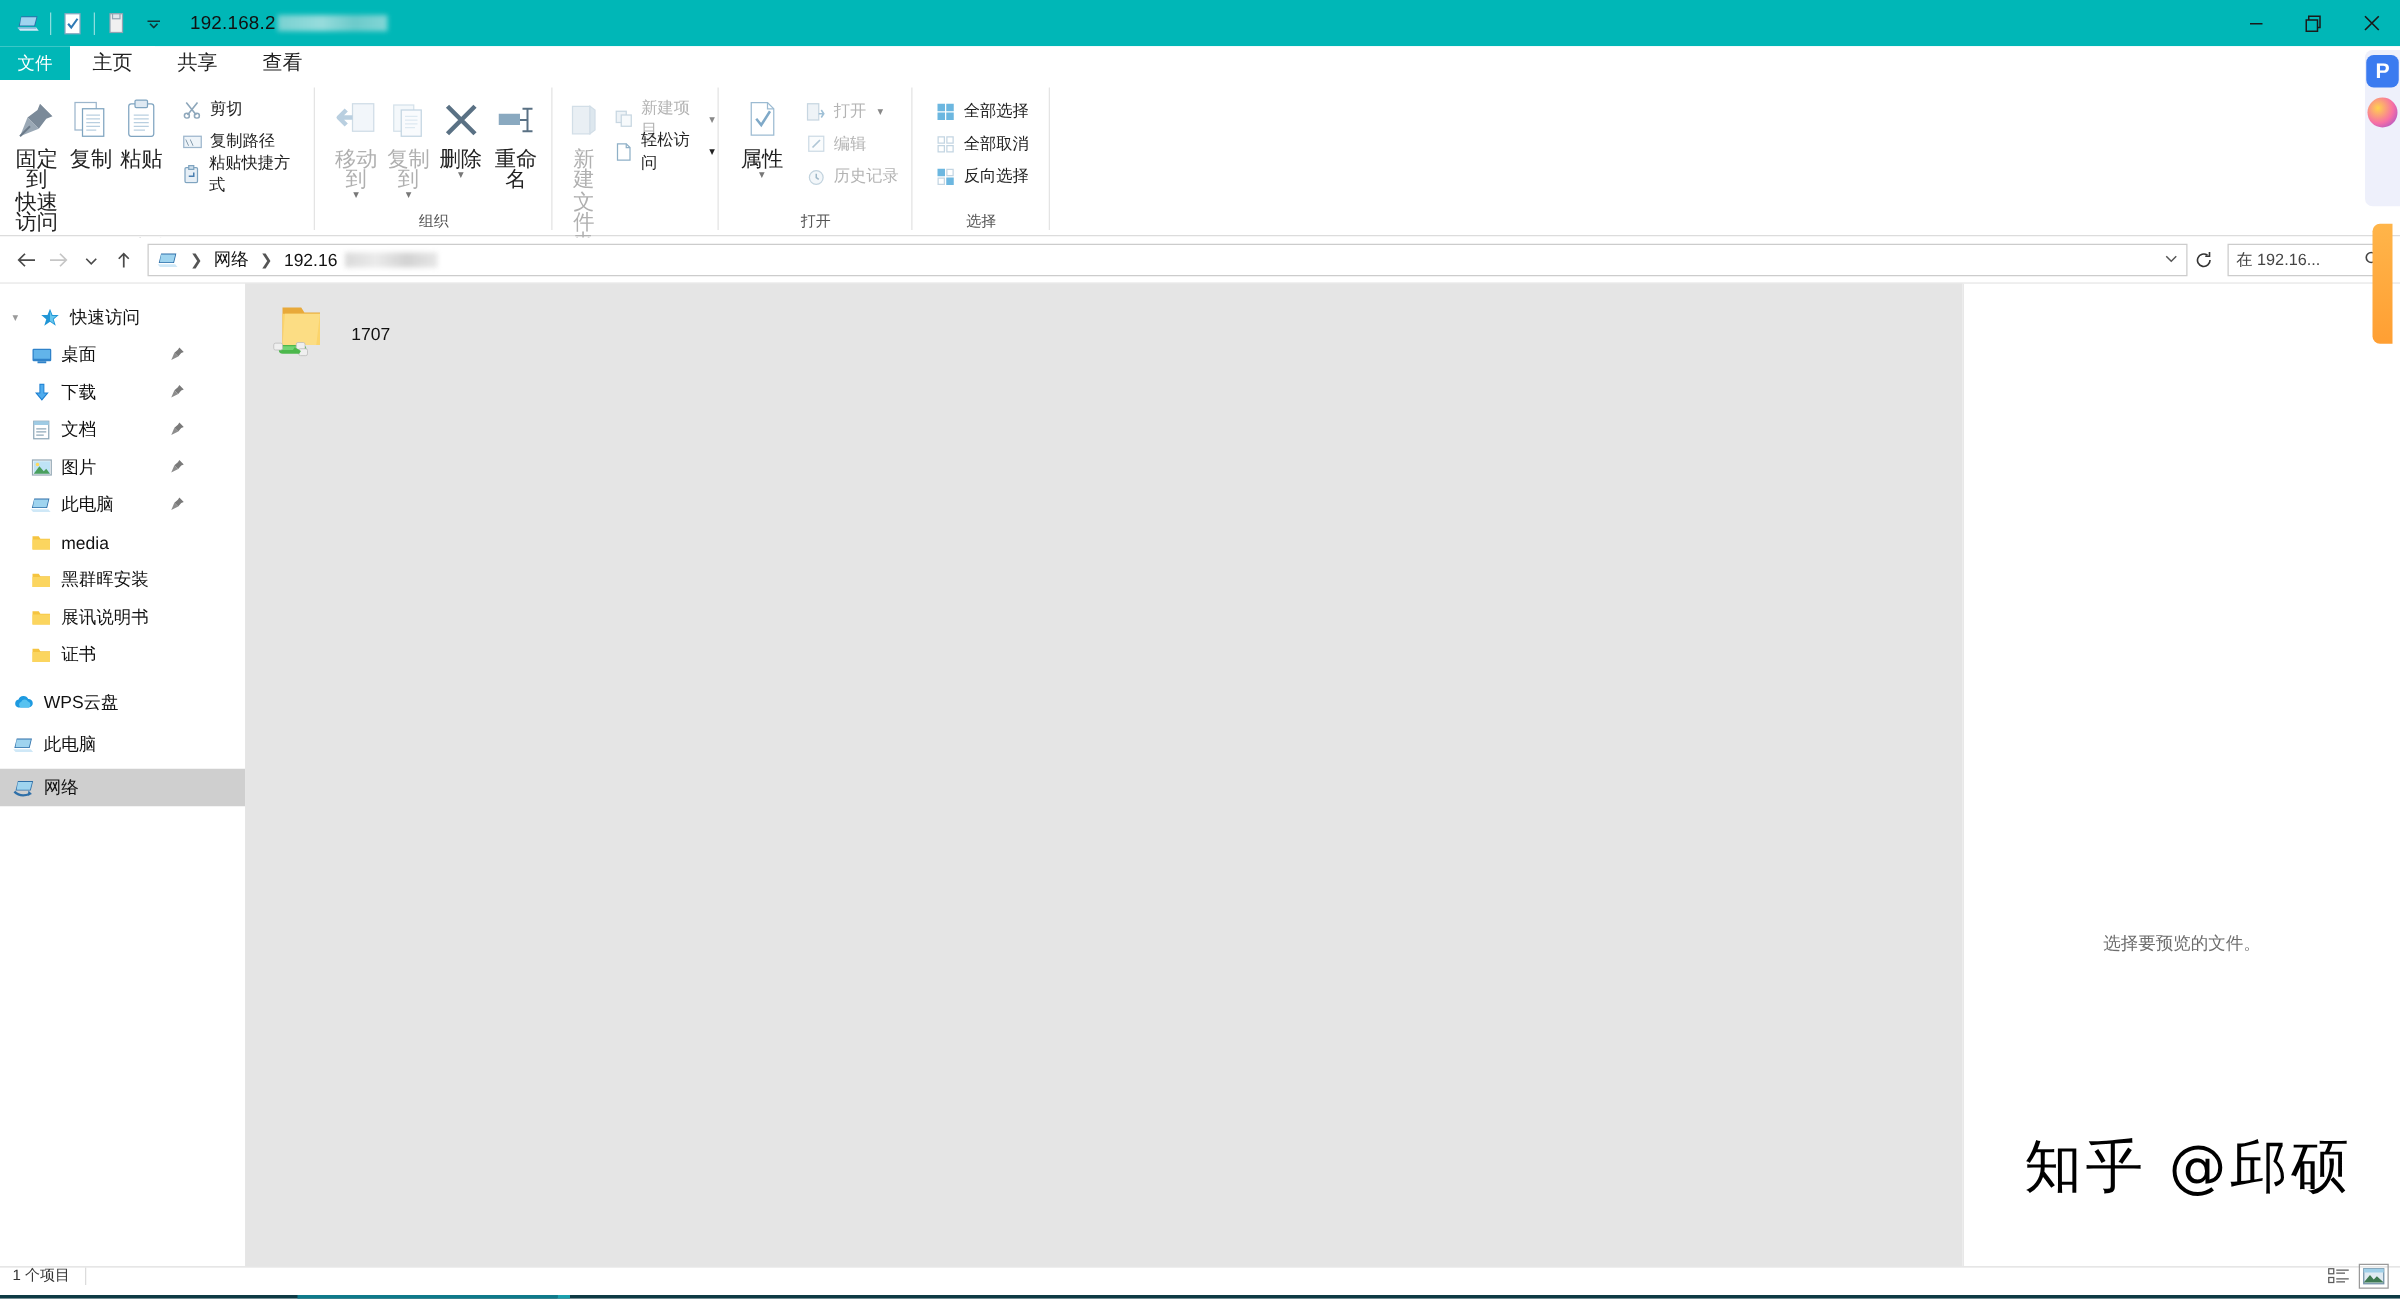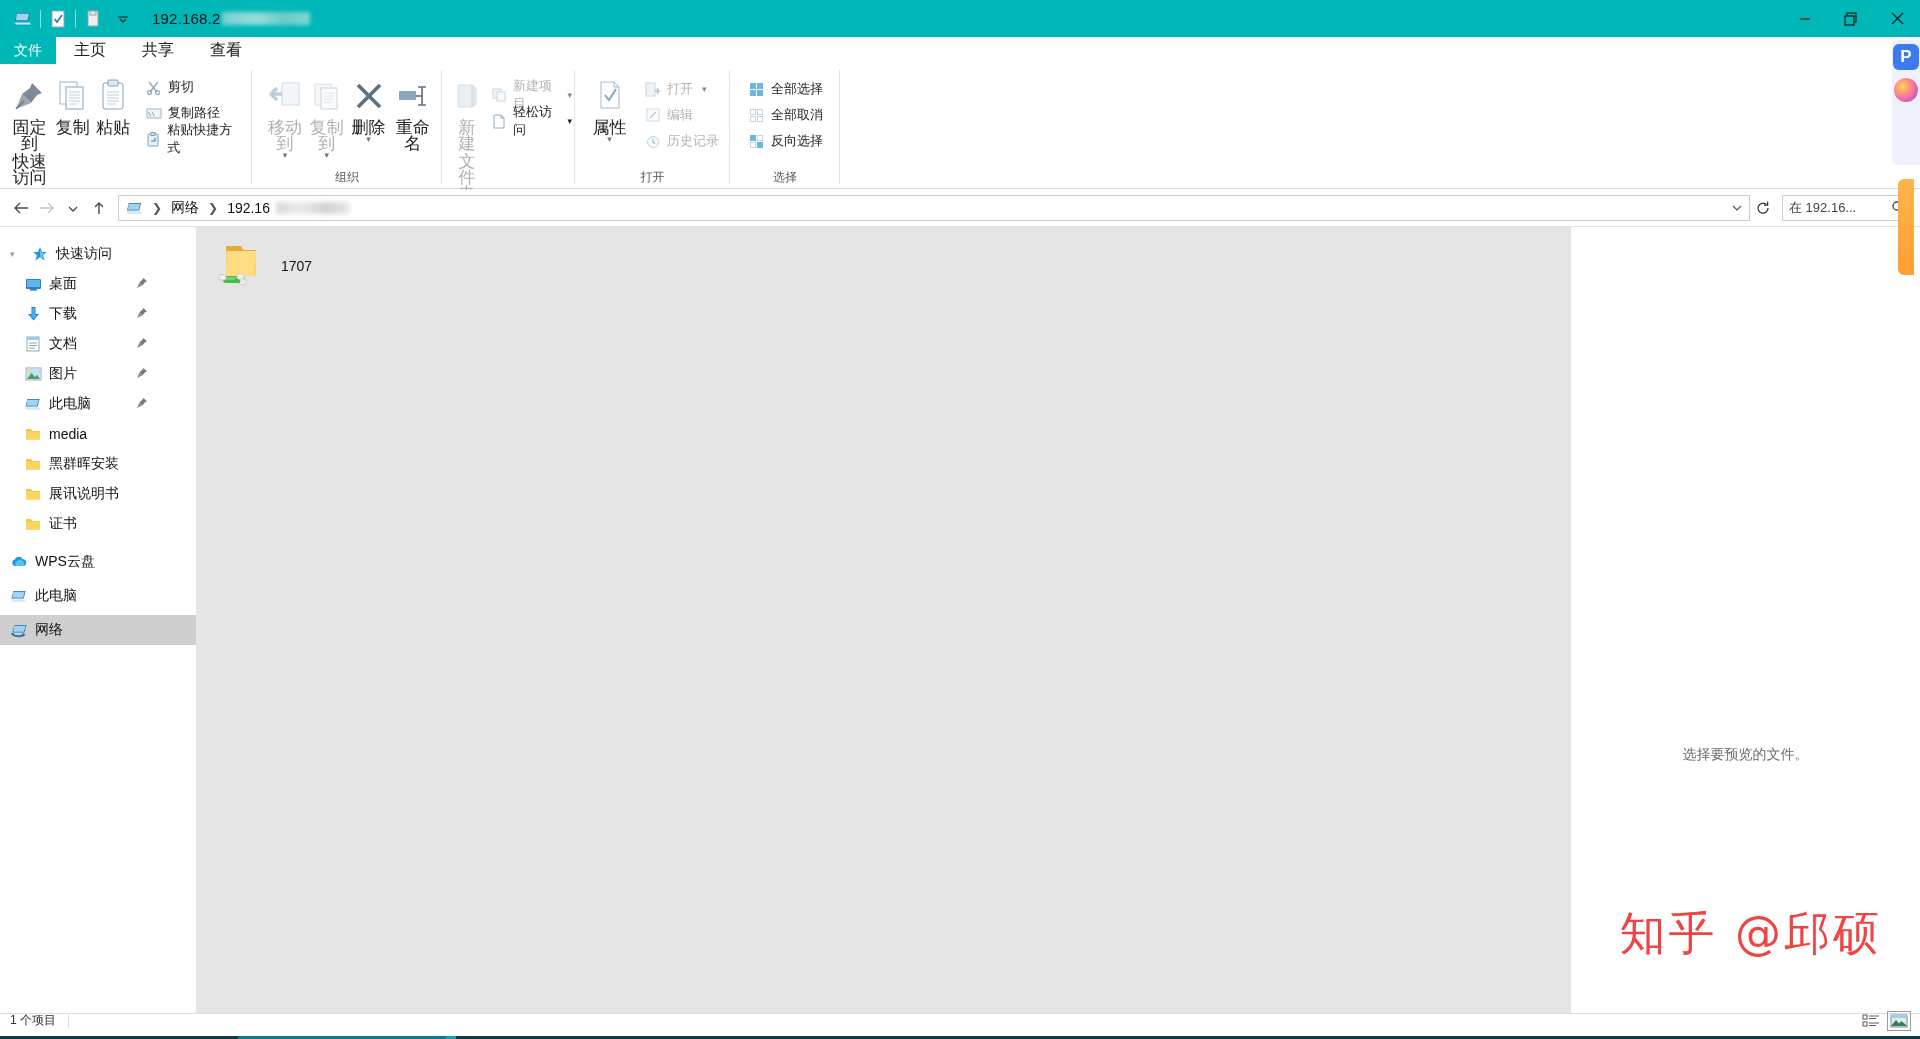--- a/index.html
+++ b/index.html
@@ -149,21 +149,21 @@
 
   .previewpane {
     width: 350px; background: #ffffff; border-left: 1px solid #e1e1e1;
     display: flex; align-items: center; justify-content: center; padding-top: 270px;
     flex-shrink: 0; position: relative;
   }
   .previewpane .ptext { font-size: 14px; color: #6d6d6d; }
 
   .watermark {
     position: absolute; right: 38px; bottom: 48px;
-    font-size: 46px; color: #ef4444; letter-spacing: 3px;
+    font-size: 46px; color: #000000; letter-spacing: 3px;
     font-family: "DejaVu Sans", "Liberation Sans", sans-serif;
     white-space: nowrap; user-select: none;
   }
 
   
   .statusbar {
     position: absolute; top: 1013px; left: 0; width: 1920px; height: 14px;
     background: #ffffff; border-top: 1px solid #dedede;
     display: flex; align-items: center; padding: 0 10px;
   }

